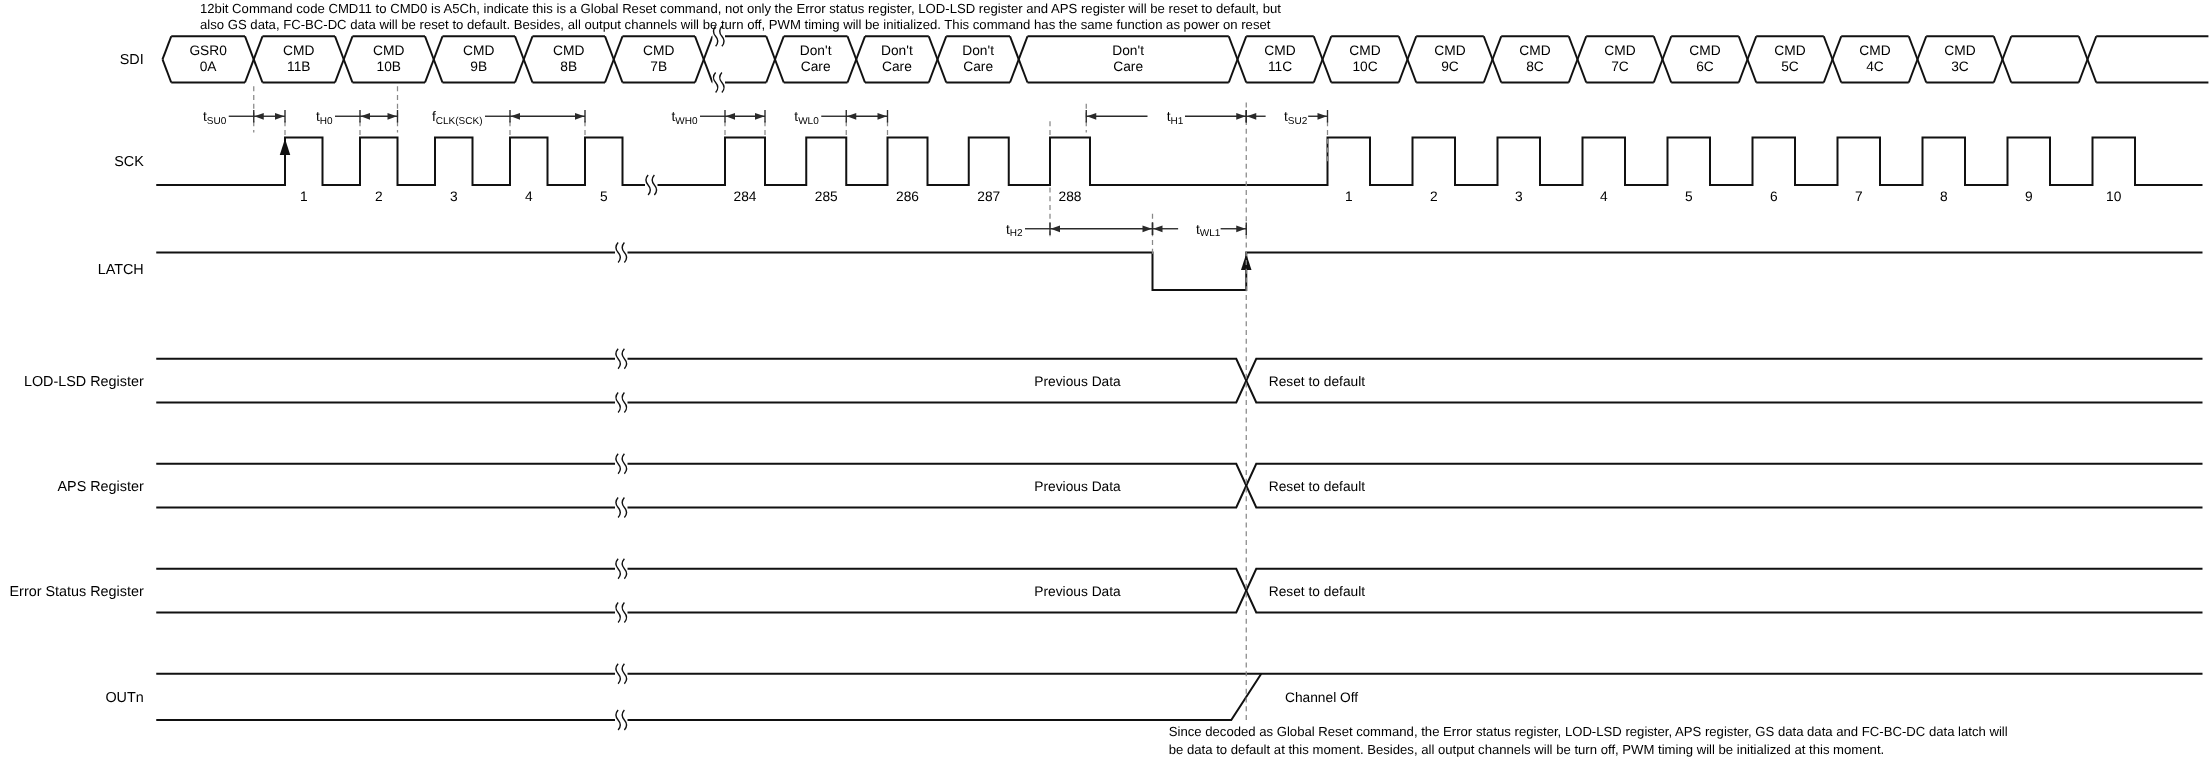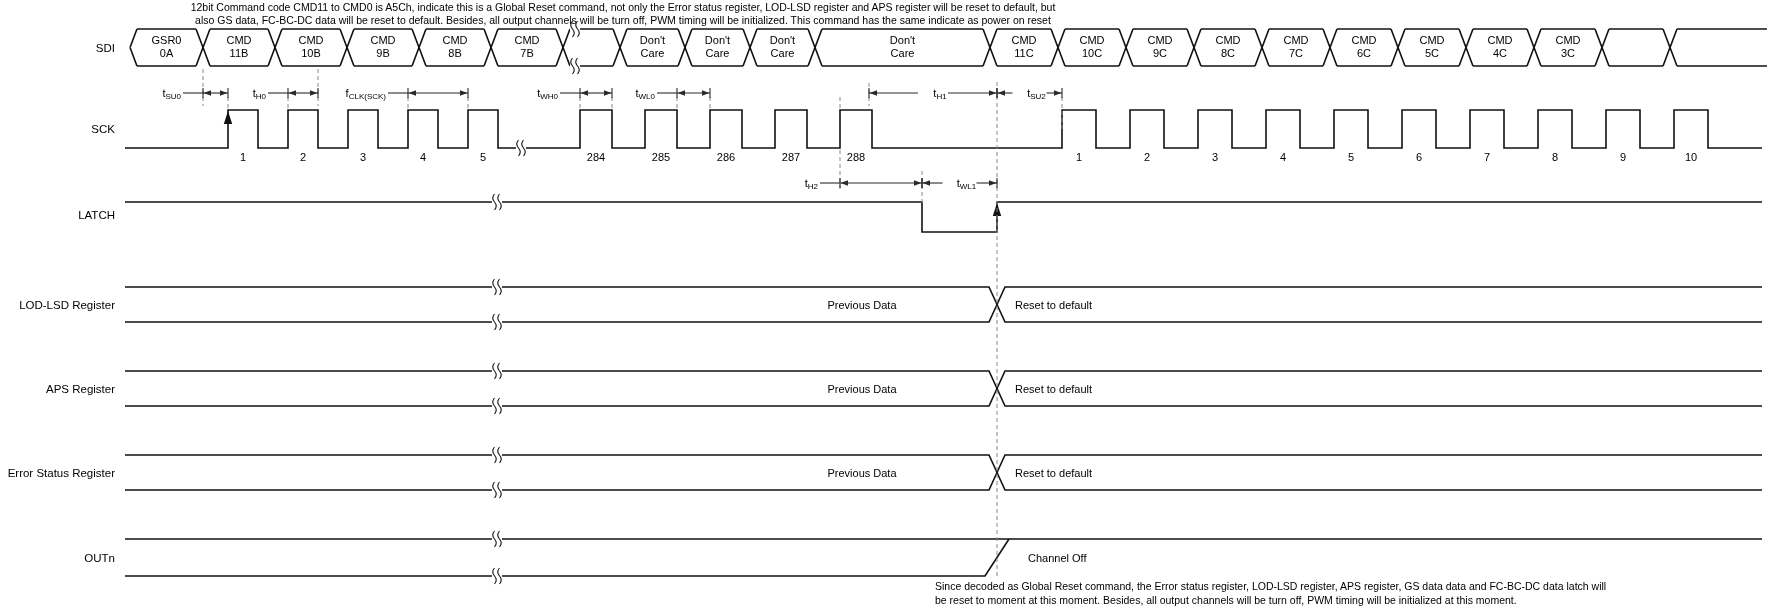--- a/index.html
+++ b/index.html
@@ -1,20 +1,20 @@
 <!DOCTYPE html>
 <html><head>
 <meta charset="utf-8">
 <style>
   html,body{margin:0;padding:0;background:#ffffff;}
   body{font-family:"Liberation Sans", sans-serif; color:#000;}
   #stage{position:relative;width:1767px;height:613px;background:#fff;overflow:hidden;}
   #wave{position:absolute;left:0;top:0;}
   .note{position:absolute;font-size:10.5px;line-height:13px;color:#000;}
-  #top-note{left:148px;top:1px;width:950px;text-align:center;}
+  #top-note{left:160px;top:1px;width:950px;}
   #bottom-note{left:935px;top:579px;width:830px;text-align:left;line-height:14px;}
 </style>
 </head>
 <body>
 
 <div id="stage">
   <svg id="wave" width="1767" height="613" viewBox="0 0 1767 613">
       <g>
         <path d="M130,47.5 L137,29" stroke="#111111" stroke-width="1.6" fill="none" stroke-linejoin="miter"></path>
         <path d="M130,47.5 L137,66" stroke="#111111" stroke-width="1.6" fill="none" stroke-linejoin="miter"></path>
@@ -318,19 +318,19 @@
         <rect x="492" y="531" width="10" height="16" fill="#ffffff" stroke="none"></rect>
         <path d="M494.5 547 q 3.5,-4 0,-8 t 0,-8" stroke="#111111" stroke-width="1.1" fill="none" stroke-linejoin="miter"></path>
         <path d="M499.5 547 q 3.5,-4 0,-8 t 0,-8" stroke="#111111" stroke-width="1.1" fill="none" stroke-linejoin="miter"></path>
         <rect x="492" y="568" width="10" height="16" fill="#ffffff" stroke="none"></rect>
         <path d="M494.5 584 q 3.5,-4 0,-8 t 0,-8" stroke="#111111" stroke-width="1.1" fill="none" stroke-linejoin="miter"></path>
         <path d="M499.5 584 q 3.5,-4 0,-8 t 0,-8" stroke="#111111" stroke-width="1.1" fill="none" stroke-linejoin="miter"></path>
       </g>
     </svg>
   <div id="top-note" class="note">
     <div>12bit Command code CMD11 to CMD0 is A5Ch, indicate this is a Global Reset command, not only the Error status register, LOD-LSD register and APS register will be reset to default, but</div>
-    <div>also GS data, FC-BC-DC data will be reset to default. Besides, all output channels will be turn off, PWM timing will be initialized.  This command has the same indicate as power on reset</div>
+    <div>also GS data, FC-BC-DC data will be reset to default. Besides, all output channels will be turn off, PWM timing will be initialized.  This command has the same function as power on reset</div>
   </div>
   <div id="bottom-note" class="note">
     <div>Since decoded as Global Reset command, the Error status register, LOD-LSD register, APS register, GS data data and FC-BC-DC data latch will</div>
-    <div>be reset to moment at this moment. Besides, all output channels will be turn off, PWM timing will be initialized at this moment.</div>
+    <div>be data to default at this moment. Besides, all output channels will be turn off, PWM timing will be initialized at this moment.</div>
   </div>
 </div>
 
 </body></html>

